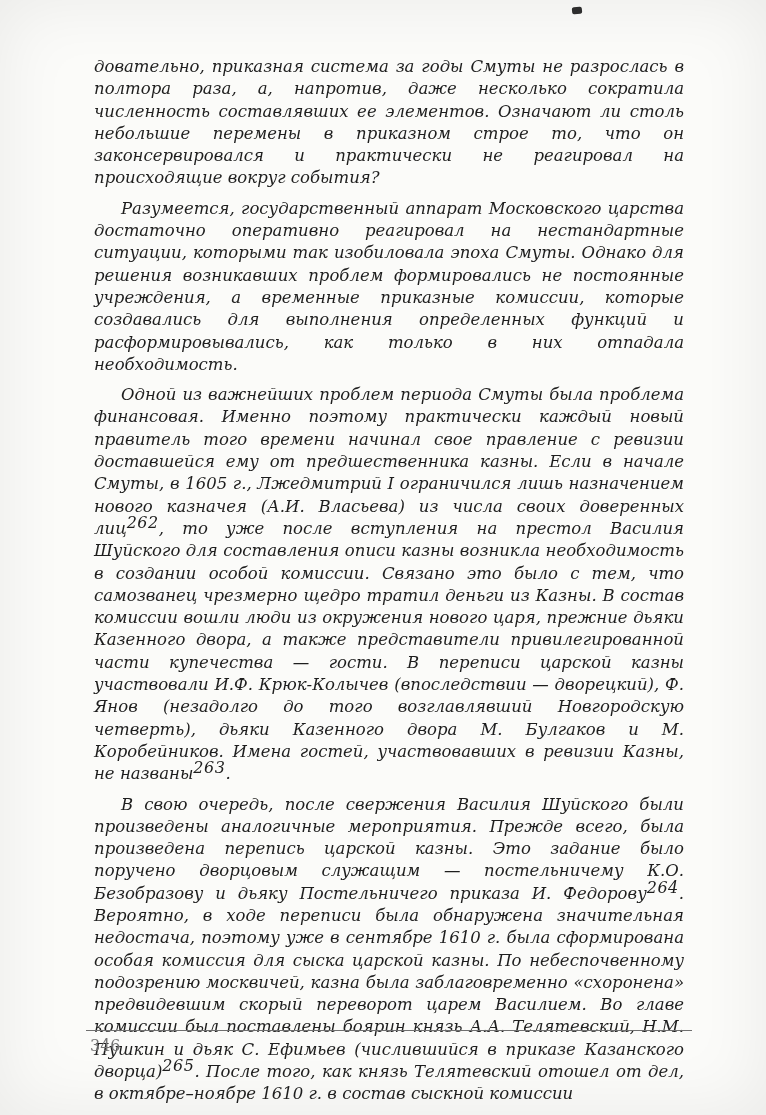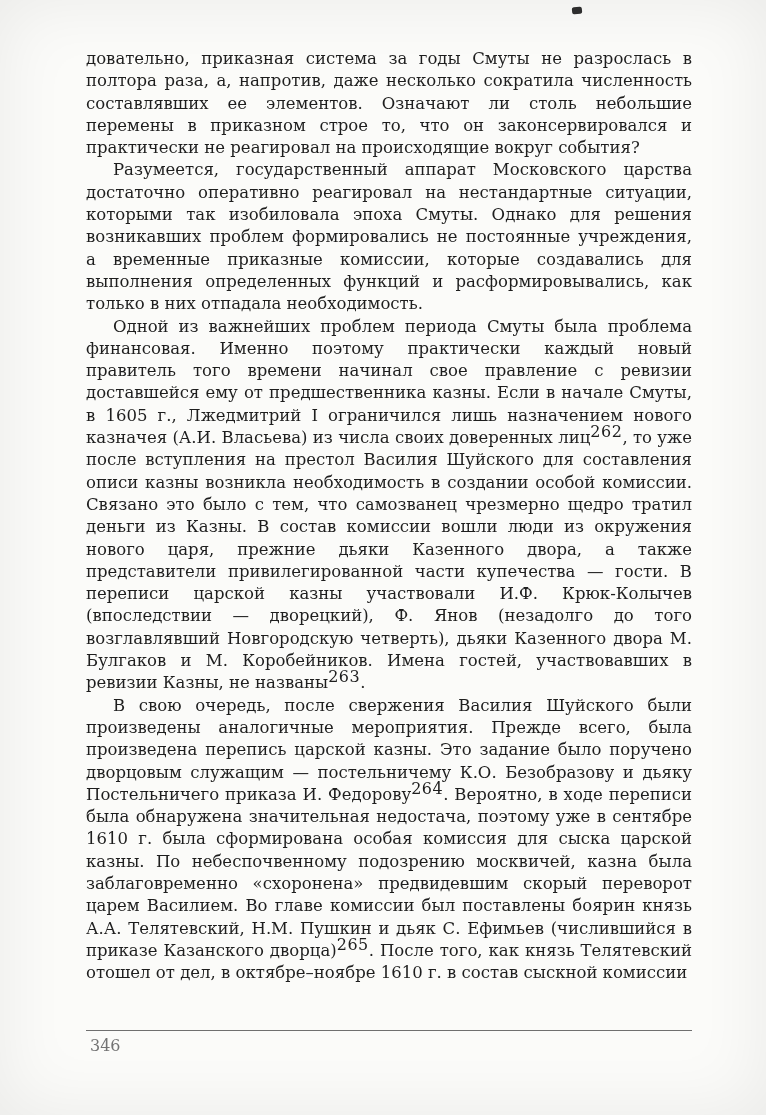--- a/index.html
+++ b/index.html
@@ -36,22 +36,23 @@
     top: 48px;
     width: 606px;
     font-size: 16.5px;
     line-height: 22.3px;
     color: #1e1e1e;
     text-align: justify;
     hyphens: auto;
     -webkit-hyphens: auto;
   }
   .para {
-    margin: 0;
+    margin: 8px;
     text-indent: 27px;
+    font-style: italic;
   }
   .para.no-indent {
     text-indent: 0;
   }
   sup.fn {
     font-size: 16px;
     line-height: 0;
     vertical-align: super;
     letter-spacing: 0.5px;
   }

